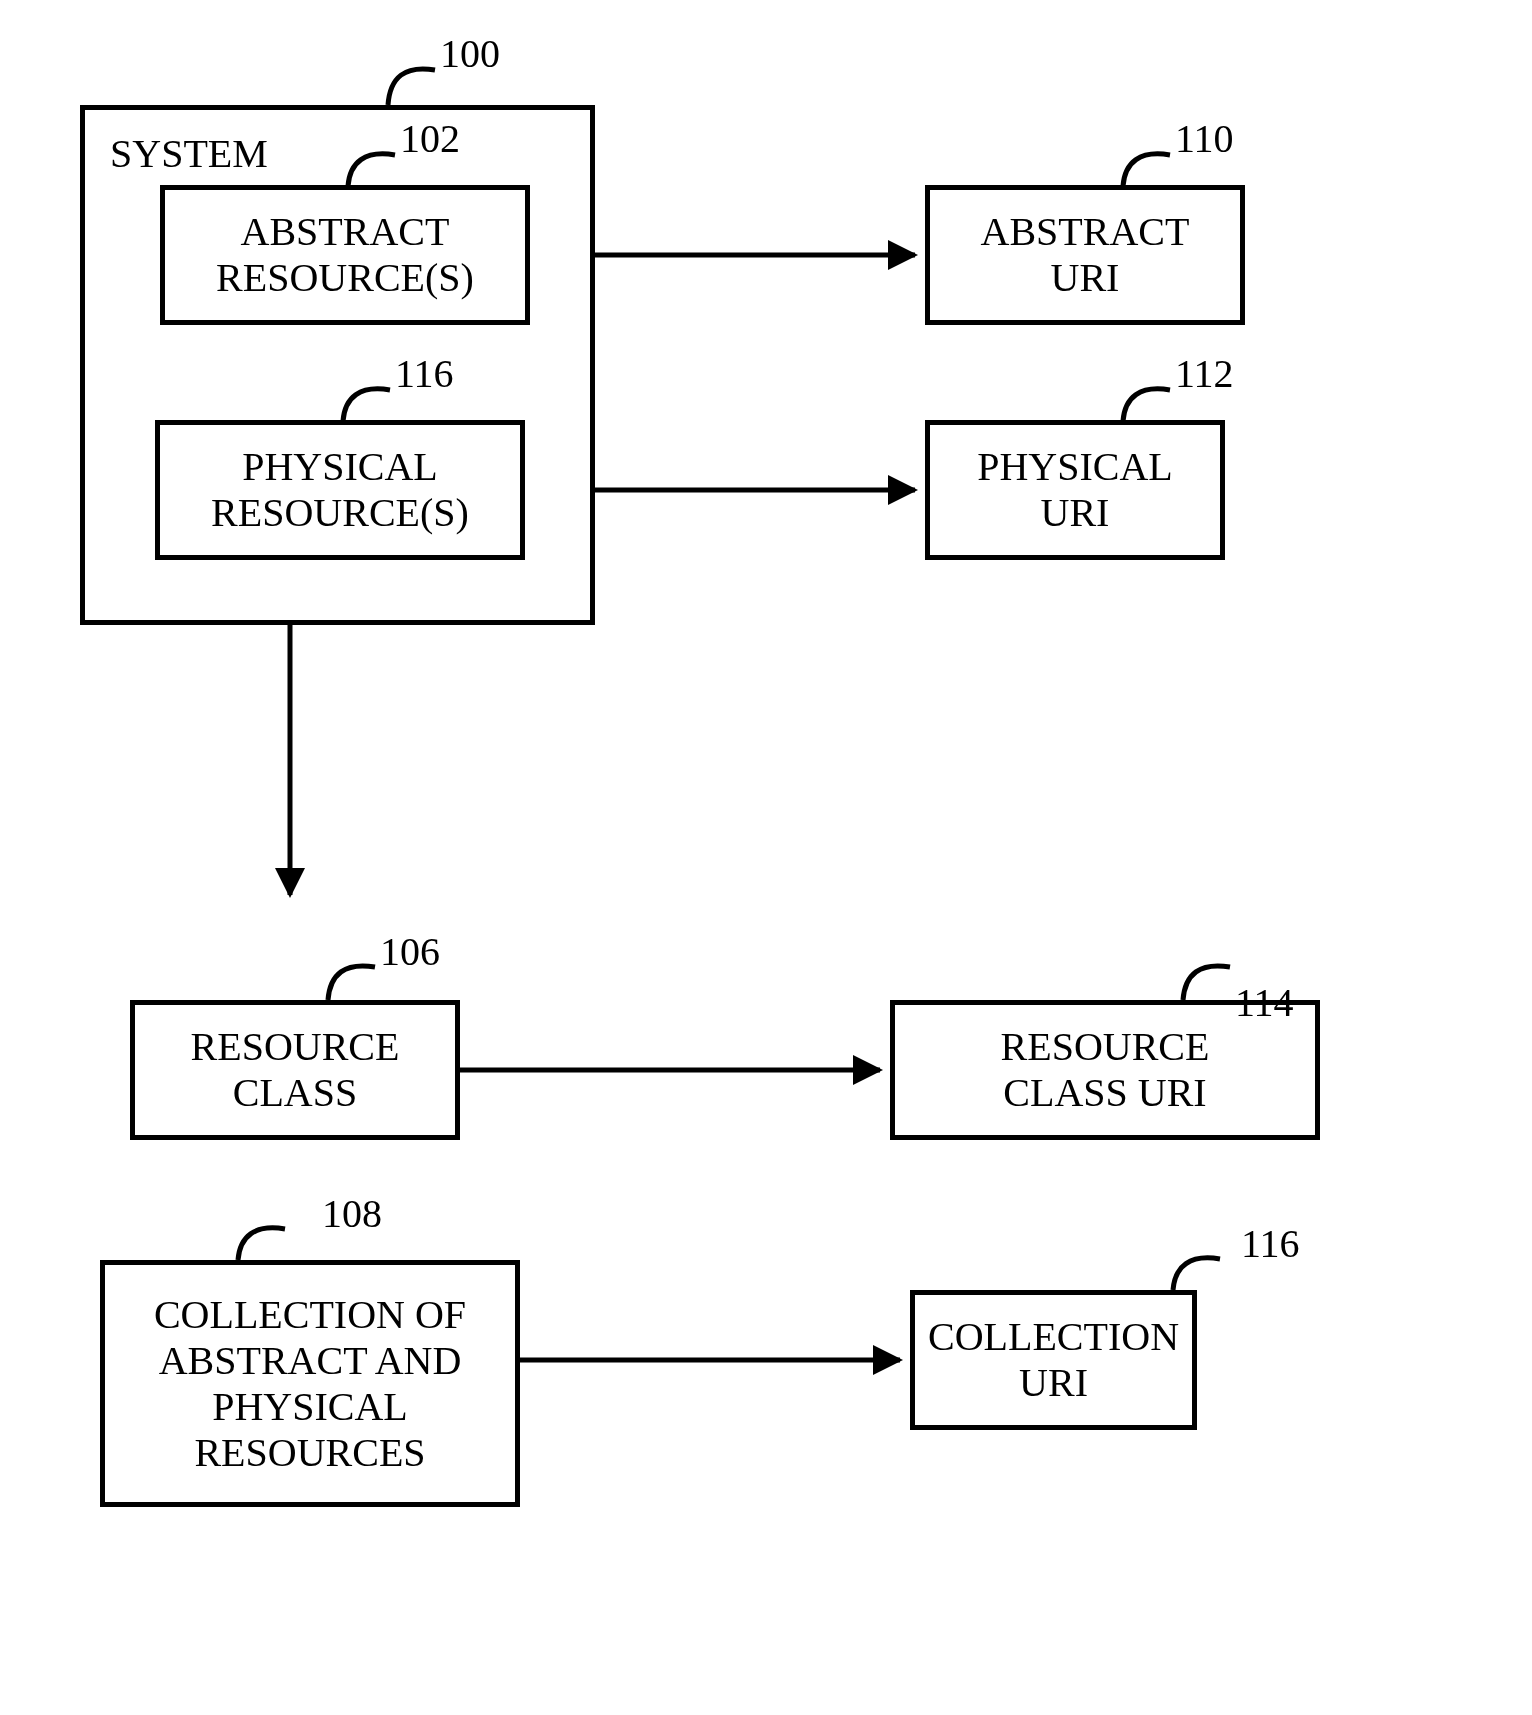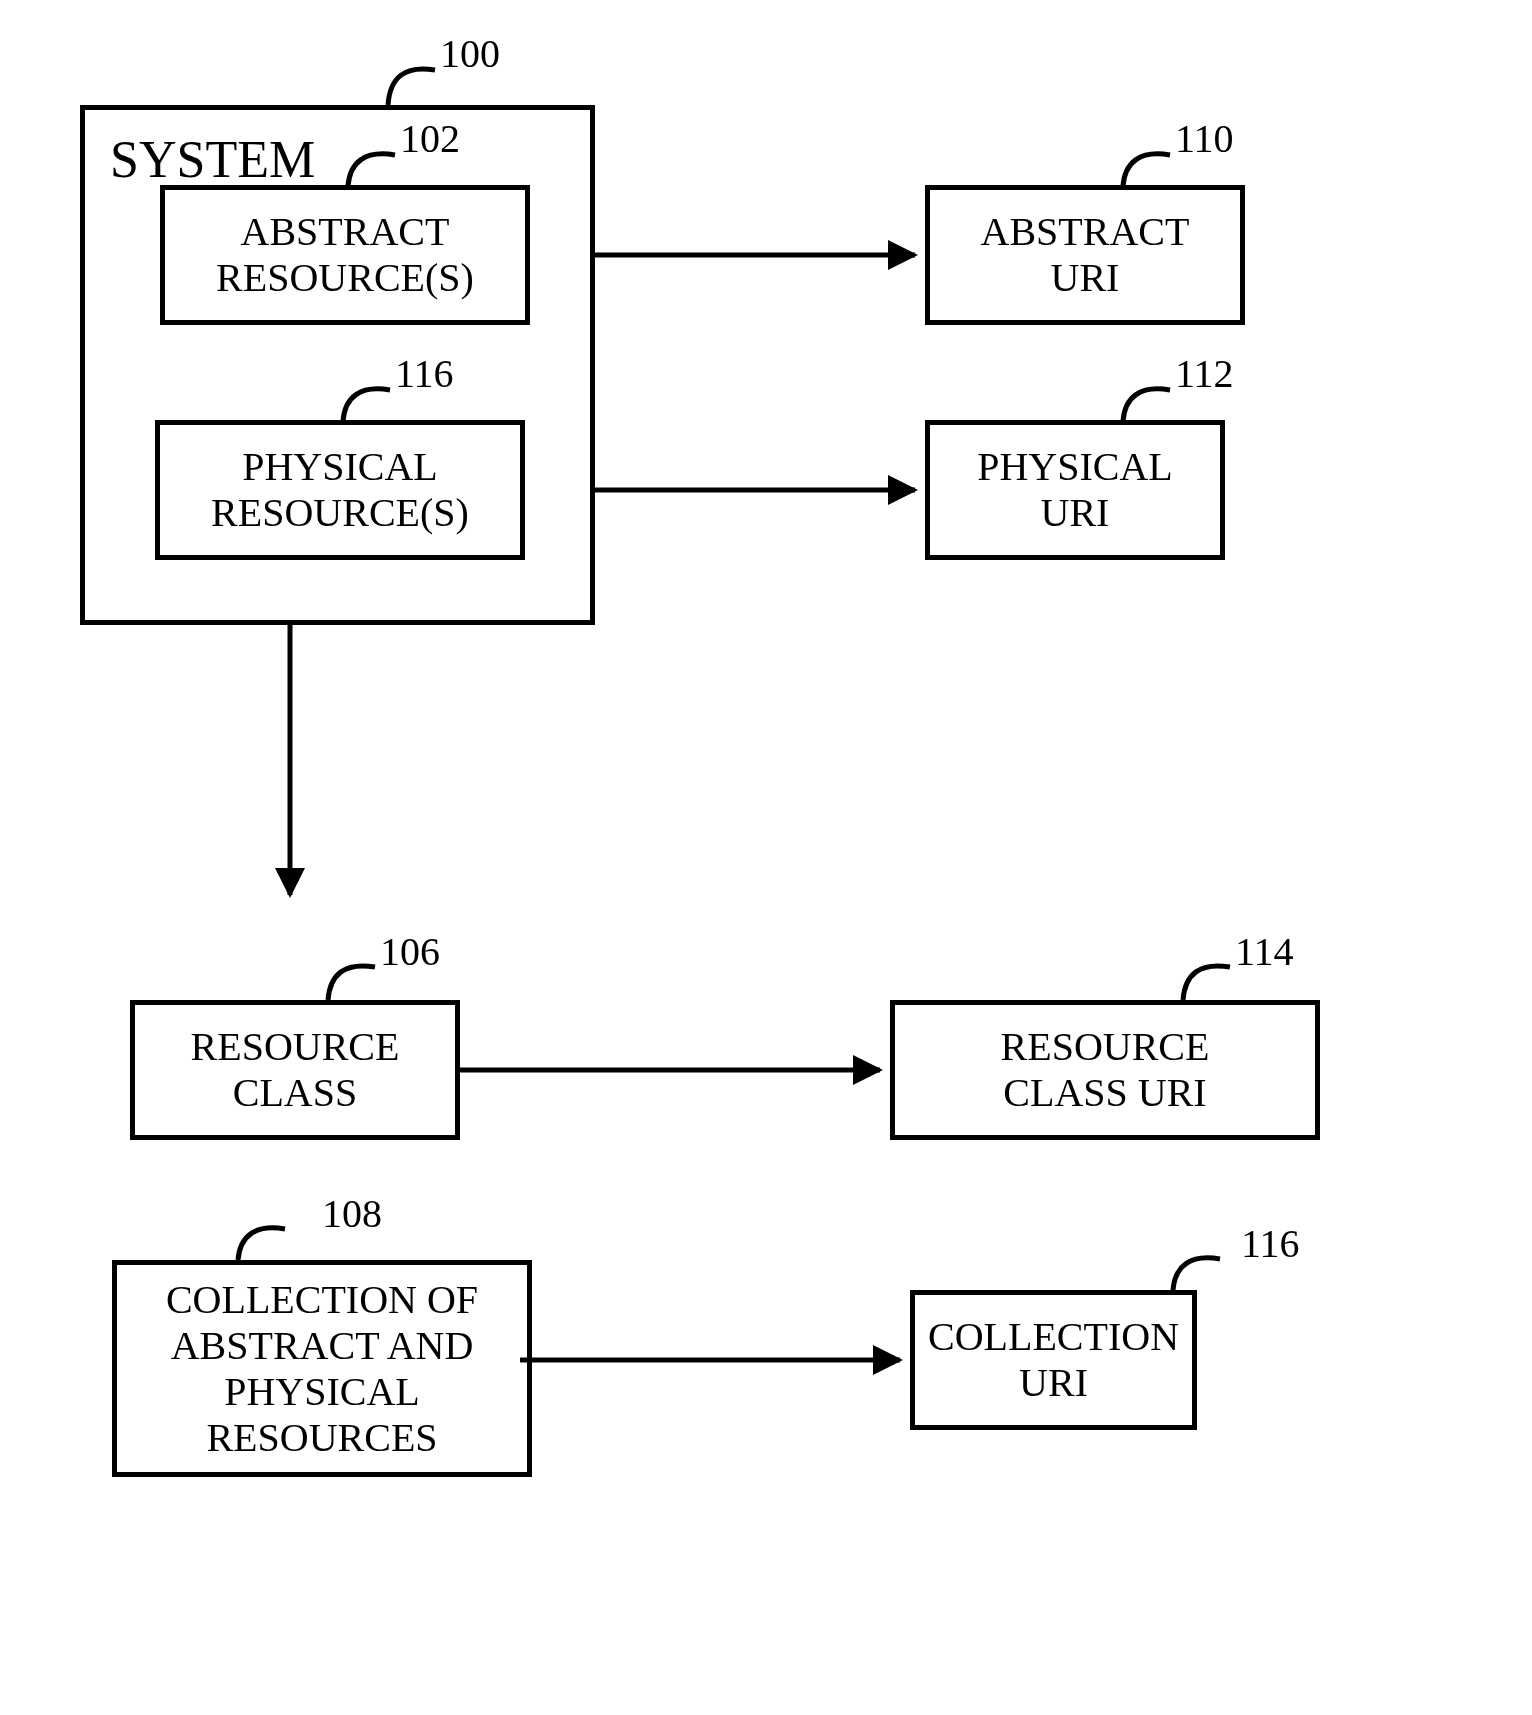--- a/index.html
+++ b/index.html
@@ -26,21 +26,21 @@
     padding: 4px 20px;
   }
   .container-box {
     position: absolute;
     border: 5px solid #000;
     box-sizing: border-box;
     background: transparent;
   }
   .label {
     position: absolute;
-    font-size: 52px;
+    font-size: 40px;
     white-space: nowrap;
   }
   .ref-label {
     position: absolute;
     font-size: 40px;
     font-weight: normal;
     white-space: nowrap;
   }
   .callout {
     position: absolute;
@@ -85,21 +85,21 @@
   </div>
 
   <div class="box" style="left:130px; top:1000px; width:330px; height:140px;">
     <span>RESOURCE<br>CLASS</span>
   </div>
 
   <div class="box" style="left:890px; top:1000px; width:430px; height:140px;">
     <span>RESOURCE<br>CLASS URI</span>
   </div>
 
-  <div class="box" style="left:112px; top:1260px; width:420px; height:217px;">
+  <div class="box" style="left:100px; top:1260px; width:420px; height:247px;">
     <span>COLLECTION OF<br>ABSTRACT AND<br>PHYSICAL<br>RESOURCES</span>
   </div>
 
   <div class="box" style="left:910px; top:1290px; width:287px; height:140px;">
     <span>COLLECTION<br>URI</span>
   </div>
 
   <div class="ref-label" style="left:440px; top:30px;">100</div>
   <div class="callout" style="left:380px; top:65px; width:55px; height:45px;">
     <svg width="55" height="45">
@@ -142,21 +142,21 @@
       </svg>
   </div>
 
   <div class="ref-label" style="left:1175px; top:350px;">112</div>
   <div class="callout" style="left:1115px; top:385px; width:55px; height:40px;">
     <svg width="55" height="40">
         <path d="M55 5 C 25 0, 10 12, 8 36" stroke="#000" stroke-width="5" fill="none"></path>
       </svg>
   </div>
 
-  <div class="ref-label" style="left:1235px; top:928px;text-align:center;">114</div>
+  <div class="ref-label" style="left:1235px; top:979px;text-align:center;">114</div>
   <div class="callout" style="left:1175px; top:962px; width:55px; height:42px;">
     <svg width="55" height="42">
         <path d="M55 5 C 25 0, 10 12, 8 38" stroke="#000" stroke-width="5" fill="none"></path>
       </svg>
   </div>
 
   <div class="ref-label" style="left:1225px; top:1220px;margin-left:16px;">116</div>
   <div class="callout" style="left:1165px; top:1254px; width:55px; height:40px;">
     <svg width="55" height="40">
         <path d="M55 5 C 25 0, 10 12, 8 36" stroke="#000" stroke-width="5" fill="none"></path>

